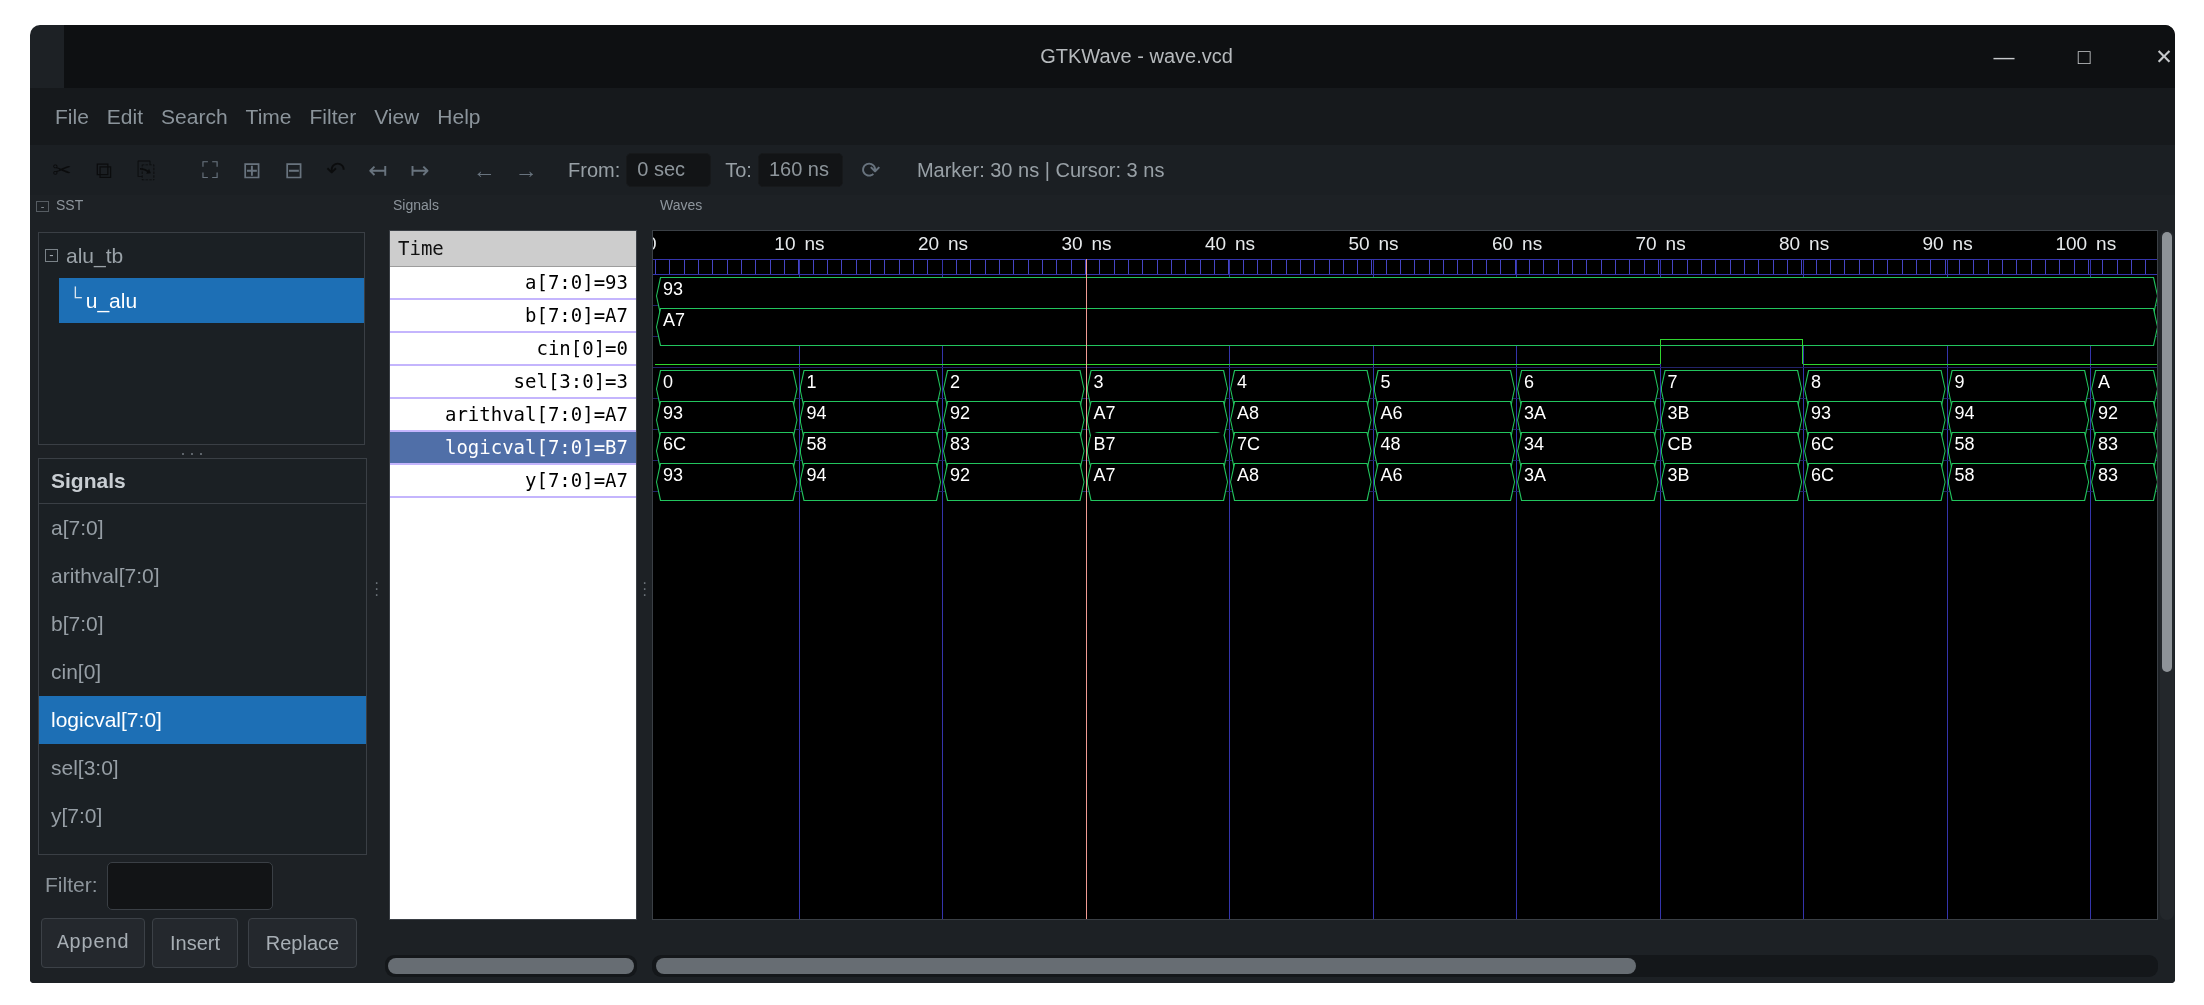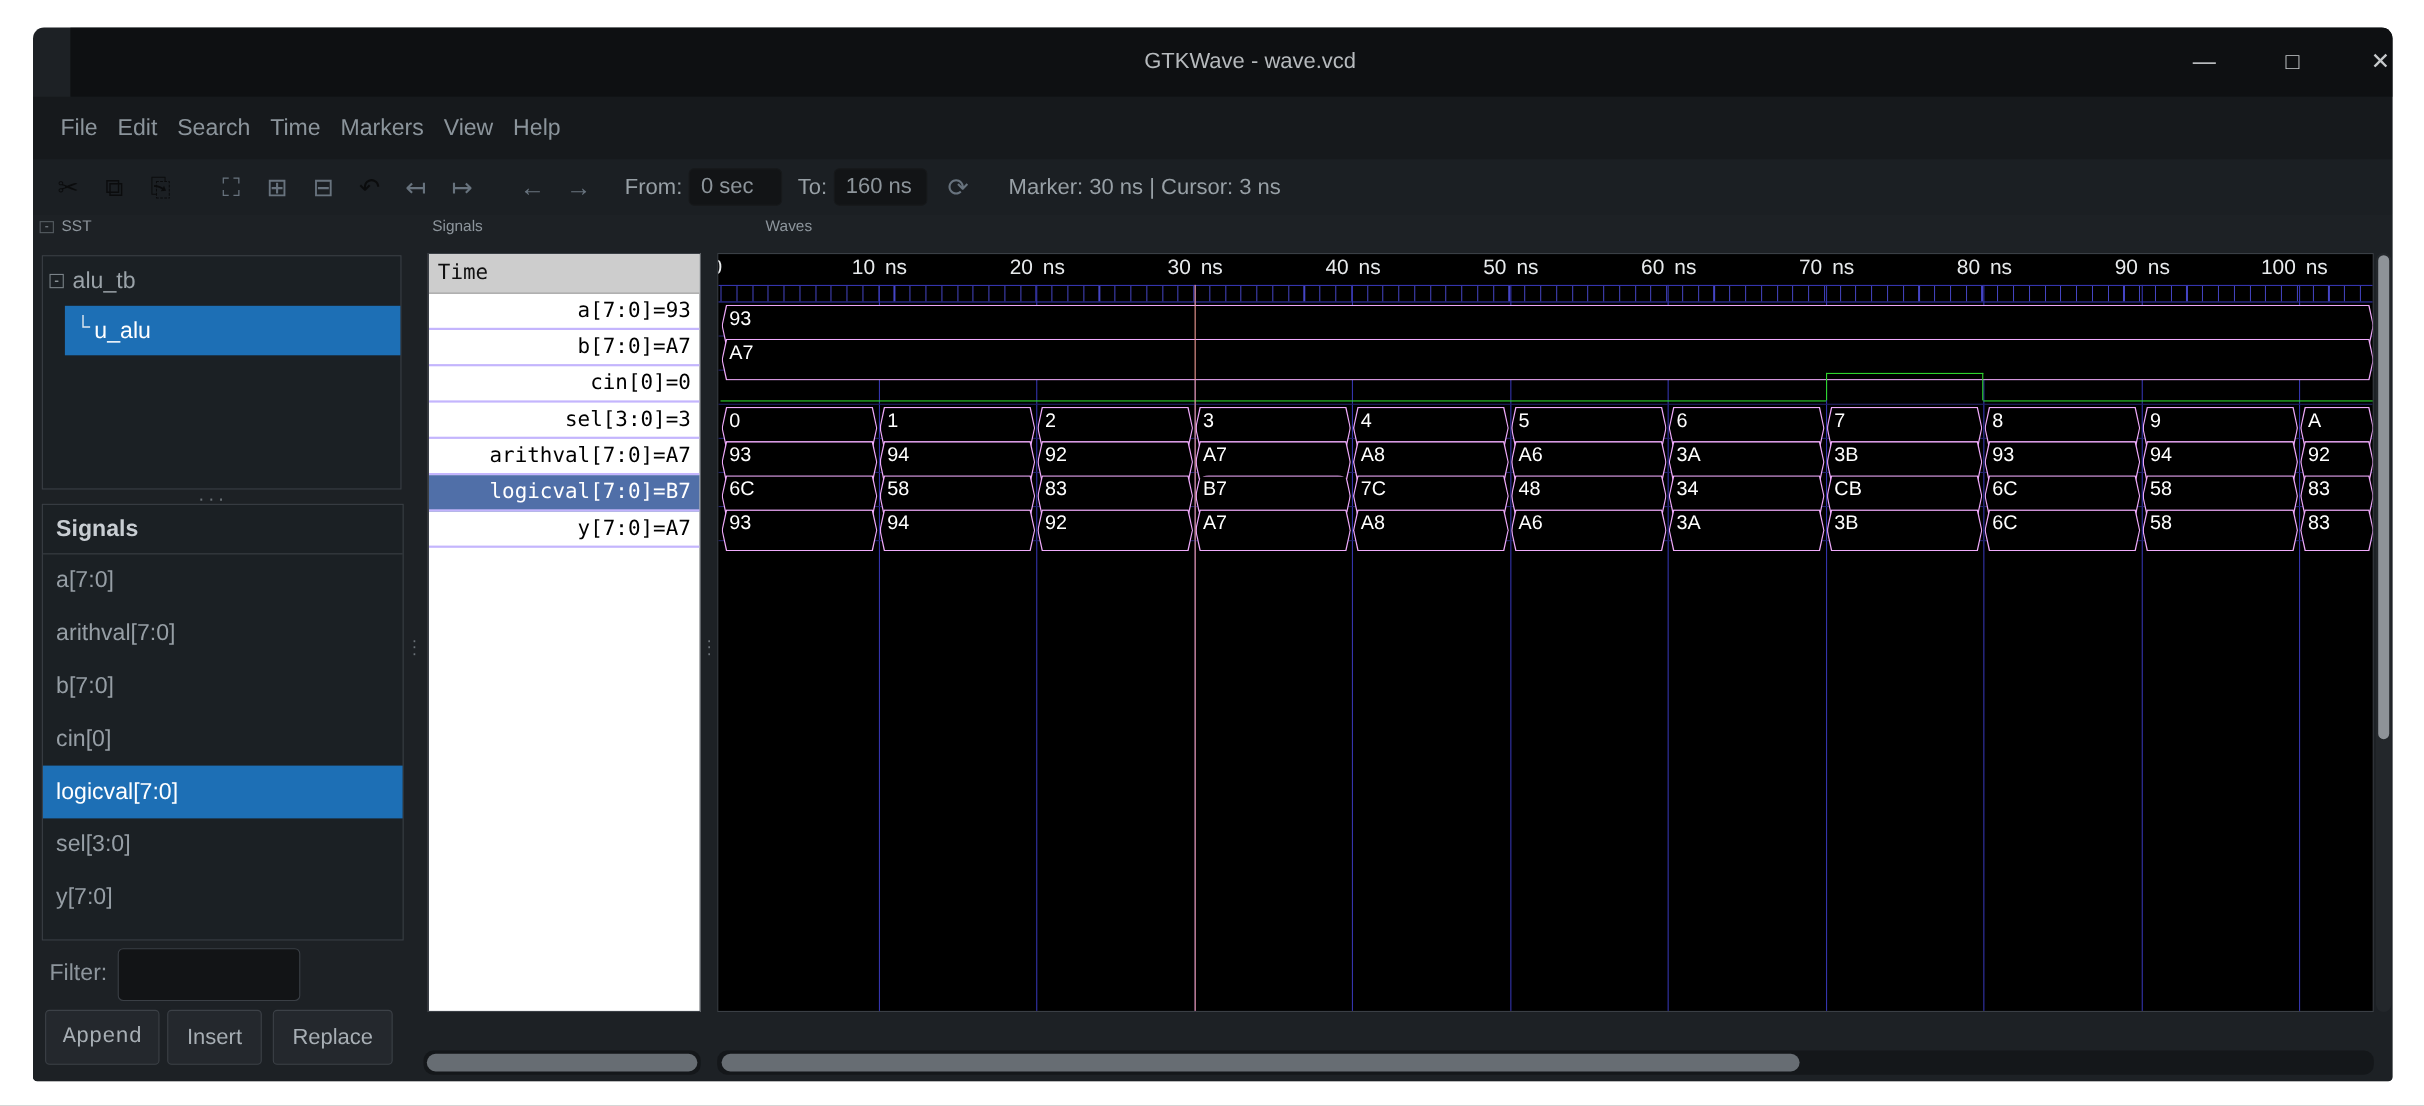--- a/index.html
+++ b/index.html
@@ -81,21 +81,21 @@
   .ruler-label .num{position:absolute;right:calc(100% + 3px);top:0;}
   .ruler-label .unit{position:absolute;left:6px;top:0;}
   .tick-strip{position:absolute;left:0;right:0;top:28px;height:14px;
           border-top:1px solid #3434ac;border-bottom:1px solid #3434ac;
           background-image:repeating-linear-gradient(90deg,#4545c5 0 1px,transparent 1px 14.33px);
           background-position:2px 0;}
   .gridline{position:absolute;top:28px;bottom:0;width:1px;background:#3434ac;z-index:1;}
   .rowsep{position:absolute;left:0;right:0;height:1px;background:#222268;z-index:1;}
   .marker-line{position:absolute;top:28px;bottom:0;width:1.5px;background:#f19b94;z-index:5;}
   .wave-row{position:absolute;left:0;right:0;height:28px;z-index:3;}
-  .seg{position:absolute;top:0;height:38px;background:#f0abfc;
+  .seg{position:absolute;top:0;height:38px;background:#22c55e;
        clip-path:polygon(4px 0%,calc(100% - 4px) 0%,100% 50%,calc(100% - 4px) 100%,4px 100%,0% 50%);}
   .seg-fill{position:absolute;left:1px;right:1px;top:1px;bottom:1px;background:#000;
        clip-path:polygon(4px 0%,calc(100% - 4px) 0%,100% 50%,calc(100% - 4px) 100%,4px 100%,0% 50%);
        overflow:hidden;}
   .seg-fill span{position:absolute;left:6px;top:1px;color:#fff;font-size:18px;white-space:nowrap;
        font-family:"Liberation Sans",sans-serif;}
   .lowline{position:absolute;height:0;border-top:1.5px solid #2fd42f;}
   .pulse{position:absolute;top:0;height:25px;border:1.5px solid #2fd42f;border-bottom:none;box-sizing:border-box;}
 </style>
 </head>
@@ -111,21 +111,21 @@
         <div class="winctrl">□</div>
         <div class="winctrl">✕</div>
       </div>
     </div>
 
     <div class="menubar" id="menubar">
         <div class="menu-item">File</div>
         <div class="menu-item">Edit</div>
         <div class="menu-item">Search</div>
         <div class="menu-item">Time</div>
-        <div class="menu-item">Markers</div>
+        <div class="menu-item">Filter</div>
         <div class="menu-item">View</div>
         <div class="menu-item">Help</div>
       </div>
 
     <div class="toolbar">
       <span id="tbicons" style="display:flex;align-items:center;">
           <span class="tbicon disabled">✂</span>
           <span class="tbicon disabled">⧉</span>
           <span class="tbicon disabled">⎘</span>
           <span class="tbicon gap">⛶</span>
@@ -198,21 +198,21 @@
             <div class="val-row selected">logicval[7:0]=B7</div>
             <div class="val-row">y[7:0]=A7</div>
           </div>
       </div>
       <div class="scroll-track" style="left:355px;top:760px;width:252px;height:22px;">
         <div class="scroll-thumb" style="left:3px;top:3px;width:246px;height:16px;"></div>
       </div>
 
       <div class="vsplit-dots" style="left:612px;top:385px;">·<br>·<br>·</div>
 
-      <div class="pane-title" style="left:666px;top:2px;">Waves</div>
+      <div class="pane-title" style="left:630px;top:2px;">Waves</div>
       <div class="wave-area" style="left:622px;top:35px;width:1506px;height:690px;" id="wave-area">
           <div class="gridline" style="left: 145.511px;"></div>
           <div class="gridline" style="left: 289.023px;"></div>
           <div class="gridline" style="left: 432.534px;"></div>
           <div class="gridline" style="left: 576.046px;"></div>
           <div class="gridline" style="left: 719.557px;"></div>
           <div class="gridline" style="left: 863.069px;"></div>
           <div class="gridline" style="left: 1006.58px;"></div>
           <div class="gridline" style="left: 1150.09px;"></div>
           <div class="gridline" style="left: 1293.6px;"></div>

